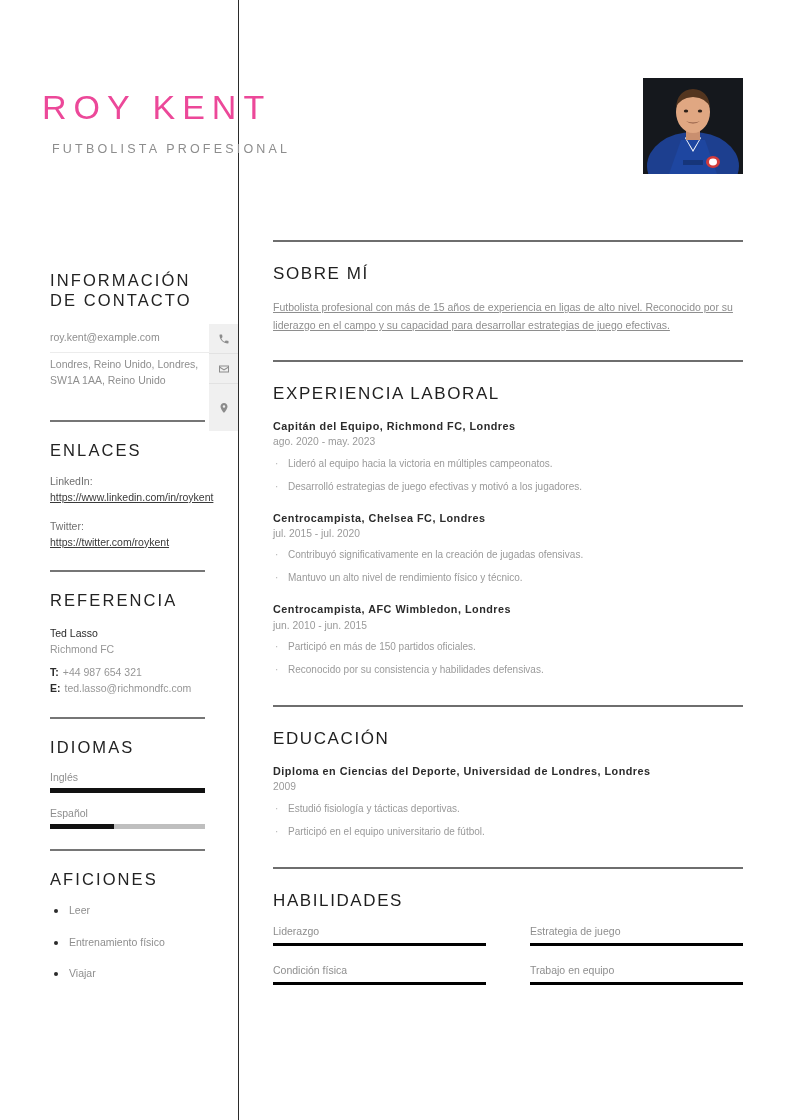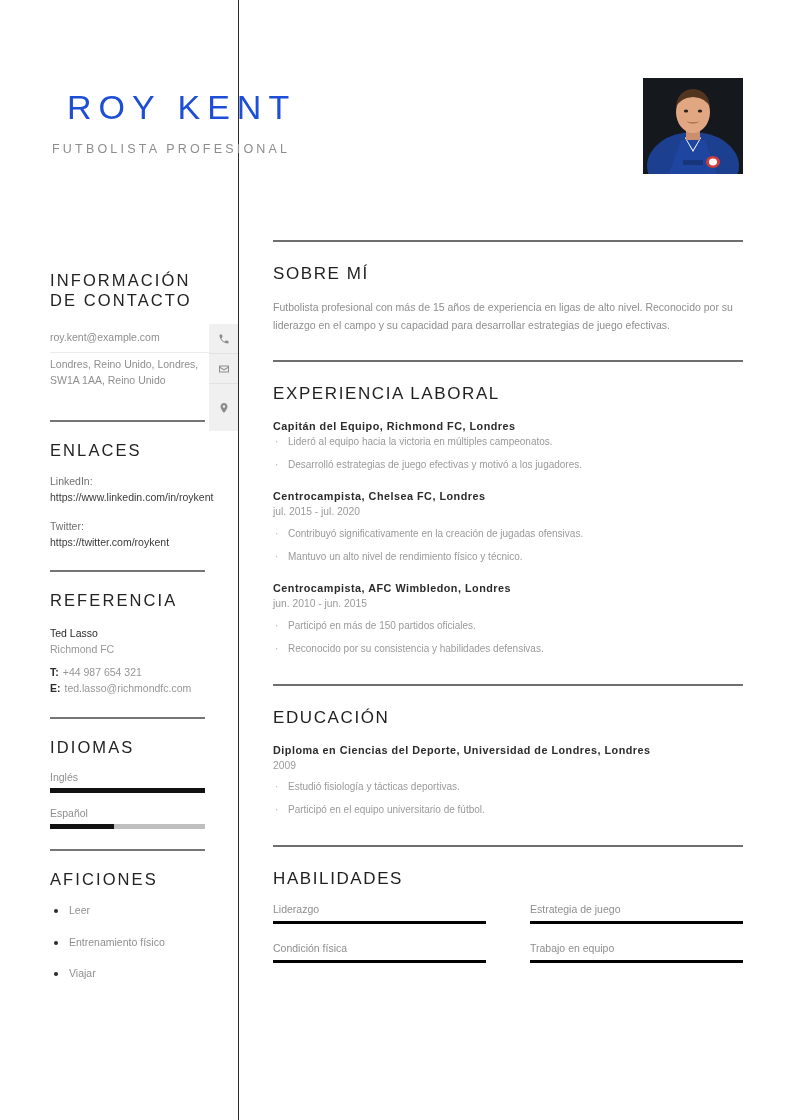--- a/index.html
+++ b/index.html
@@ -36,26 +36,26 @@
   
   .header {
     position: absolute;
     left: 0;
     top: 0;
     width: 794px;
     height: 210px;
   }
   .name {
     position: absolute;
-    left: 67px;
+    left: 42px;
     top: 88px;
     font-size: 34px;
     letter-spacing: 7px;
     font-weight: 400;
-    color: #1d4ed8;
+    color: #ec4899;
     white-space: nowrap;
   }
   .role {
     position: absolute;
     left: 52px;
     top: 142px;
     font-size: 12.5px;
     letter-spacing: 3.2px;
     color: #8d8d8d;
     white-space: nowrap;
@@ -139,20 +139,21 @@
   .link-block { margin-bottom: 13px; }
   .link-label {
     font-size: 10.5px;
     color: #6f6f6f;
     line-height: 1.5;
   }
   .link-url {
     font-size: 10.5px;
     color: #3a3a3a;
     line-height: 1.5;
+    text-decoration: underline;
     word-break: break-all;
     display: block;
   }
 
   
   .ref-name {
     font-size: 10.5px;
     color: #2b2b2b;
     font-weight: normal;
     line-height: 1.6;
@@ -231,20 +232,21 @@
     letter-spacing: 1.6px;
     color: #1f1f1f;
     font-weight: 400;
     margin: 22px 0 14px 0;
   }
   .summary {
     font-size: 10.5px;
     color: #8e8e8e;
     line-height: 1.72;
     margin-bottom: 26px;
+    text-decoration: underline;
   }
 
   .entry { margin-bottom: 15px; }
   .entry-title {
     font-size: 10.8px;
     font-weight: bold;
     color: #2b2b2b;
     letter-spacing: 0.5px;
     line-height: 1.5;
   }
@@ -441,20 +443,21 @@
 
     <div class="main-rule"></div>
     <div class="main-h">SOBRE MÍ</div>
     <div class="summary">Futbolista profesional con más de 15 años de experiencia en ligas de alto nivel. Reconocido por su liderazgo en el campo y su capacidad para desarrollar estrategias de juego efectivas.</div>
 
     <div class="main-rule"></div>
     <div class="main-h">EXPERIENCIA LABORAL</div>
 
     <div class="entry">
       <div class="entry-title">Capitán del Equipo, Richmond FC, Londres</div>
+      <div class="entry-date">ago. 2020 - may. 2023</div>
       <div class="bullet">
         <span class="bullet-mark">·</span>
         <span class="bullet-text">Lideró al equipo hacia la victoria en múltiples campeonatos.</span>
       </div>
       <div class="bullet">
         <span class="bullet-mark">·</span>
         <span class="bullet-text">Desarrolló estrategias de juego efectivas y motivó a los jugadores.</span>
       </div>
     </div>
 

